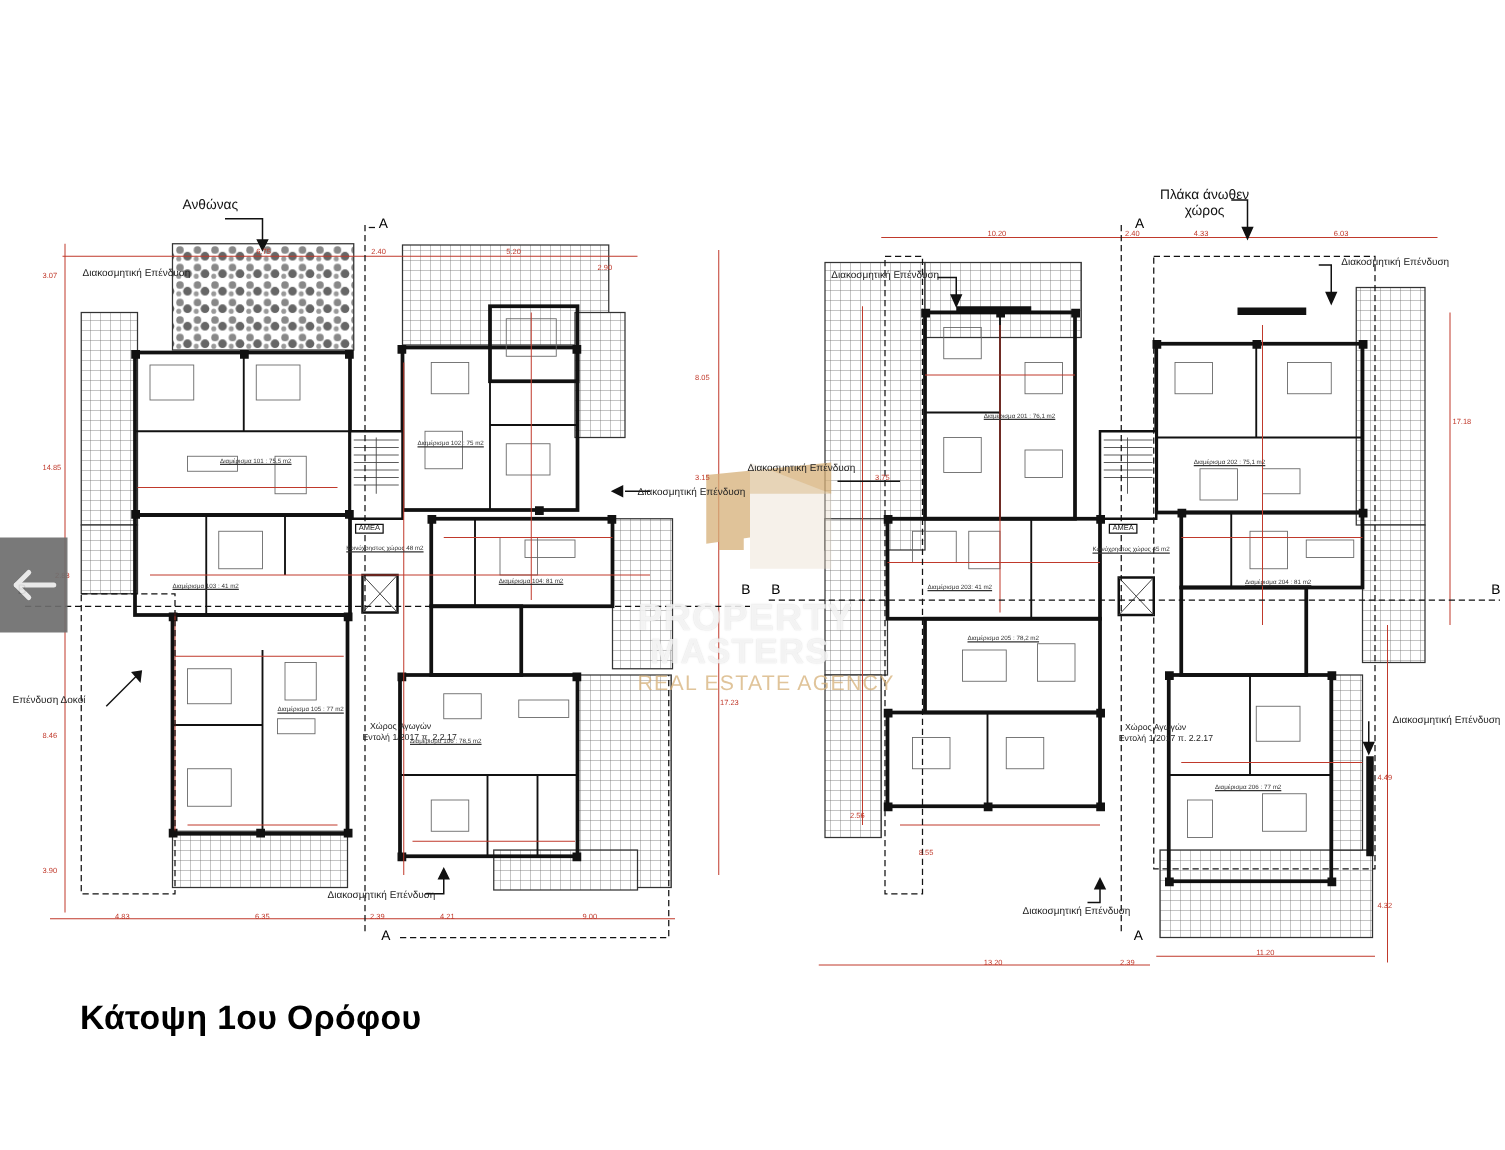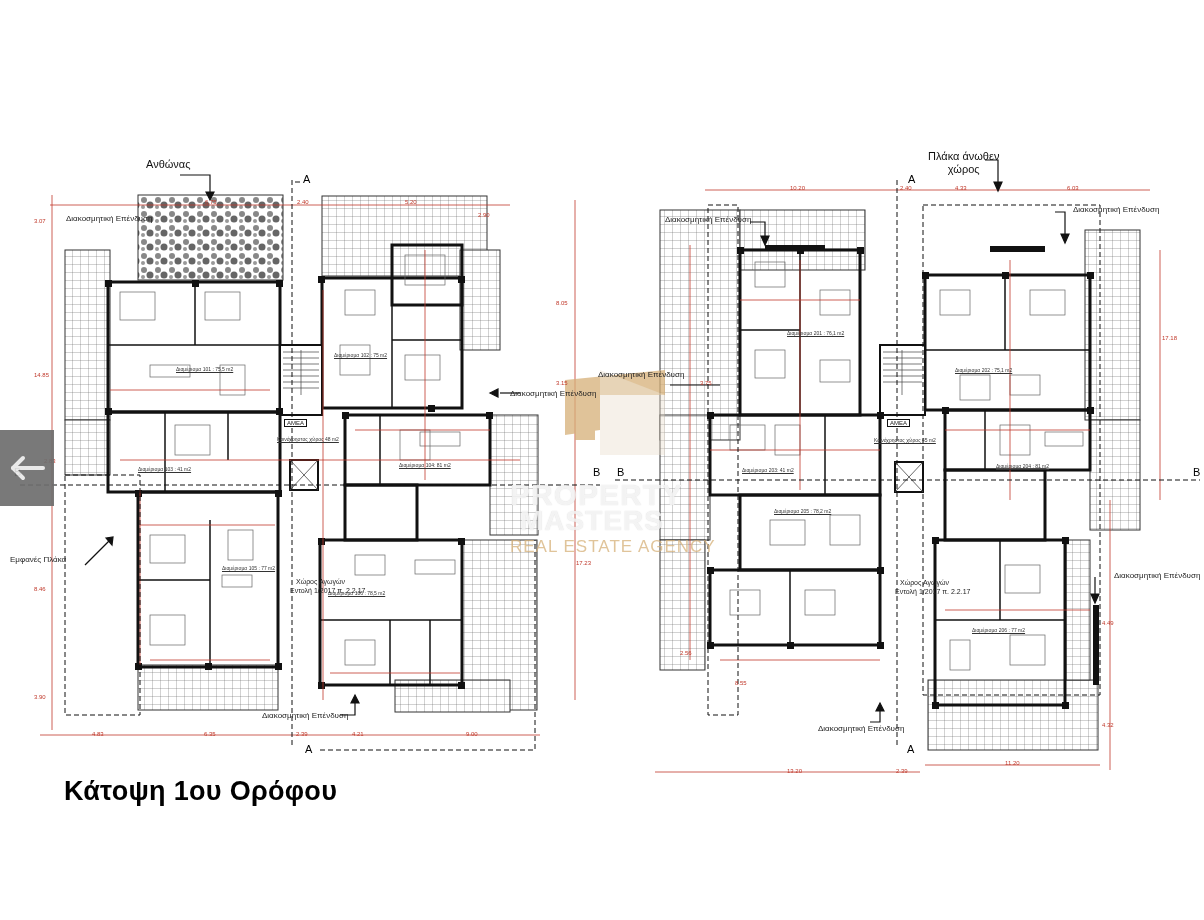--- a/index.html
+++ b/index.html
@@ -297,21 +297,21 @@
       <polygon points="565,380 665,370 665,395 600,395 600,430 565,435" fill="#d6b078"></polygon>
       <polygon points="600,370 665,395 665,455 600,455" fill="#e8dcc8" opacity="0.5"></polygon>
       <rect x="575" y="395" width="20" height="45" fill="#d6b078"></rect>
     </g>
   </svg>
 
   <div class="lbl-note" style="left:146px;top:158px;">Ανθώνας</div>
   <div class="lbl" style="left:66px;top:214px;">Διακοσμητική Επένδυση</div>
   <div class="lbl" style="left:510px;top:389px;">Διακοσμητική Επένδυση</div>
   <div class="lbl" style="left:262px;top:711px;">Διακοσμητική Επένδυση</div>
-  <div class="lbl" style="left:10px;top:555px;">Εμφανές Πλάκα</div>
+  <div class="lbl" style="left:10px;top:555px;">Επένδυση Δοκοί</div>
   <div class="lbl" style="left:296px;top:578px;font-size:7px;">Χώρος Αγωγών</div>
   <div class="lbl" style="left:290px;top:587px;font-size:7px;">Εντολή 1/2017 π. 2.2.17</div>
   <div class="lbl" style="left:284px;top:419px;font-size:6px;border:1px solid #111;padding:0 2px;background:#fff;">ΑΜΕΑ</div>
   <div class="area" style="left:277px;top:436px;">Κοινόχρηστος χώρος 48 m2</div>
 
   <div class="area" style="left:176px;top:366px;">Διαμέρισμα 101 : 75,5 m2</div>
   <div class="area" style="left:334px;top:352px;">Διαμέρισμα 102 : 75 m2</div>
   <div class="area" style="left:138px;top:466px;">Διαμέρισμα 103 : 41 m2</div>
   <div class="area" style="left:399px;top:462px;">Διαμέρισμα 104: 81 m2</div>
   <div class="area" style="left:222px;top:565px;">Διαμέρισμα 105 : 77 m2</div>
@@ -377,21 +377,21 @@
   <div class="lbl" style="left:700px;top:380px;font-size:6px;color:#c0392b;">3.75</div>
   <div class="lbl" style="left:680px;top:650px;font-size:6px;color:#c0392b;">2.56</div>
   <div class="lbl" style="left:1162px;top:335px;font-size:6px;color:#c0392b;">17.18</div>
   <div class="lbl" style="left:1102px;top:620px;font-size:6px;color:#c0392b;">4.49</div>
   <div class="lbl" style="left:1102px;top:722px;font-size:6px;color:#c0392b;">4.32</div>
 
   <div class="wm-text" style="left:520px;top:505px;font-size:28px;">MASTERS</div>
   <div class="wm-text" style="left:510px;top:478px;font-size:30px;">PROPERTY</div>
   <div class="wm-sub" style="left:510px;top:537px;">REAL ESTATE AGENCY</div>
 
-  <div class="title" style="left:64px;top:776px;">Κάτοψη 1ου Ορόφου</div>
+  <div class="title" style="left:64px;top:799px;">Κάτοψη 1ου Ορόφου</div>
 
   <div class="back-btn">
     <svg width="40" height="30" viewBox="0 0 40 30">
       <line x1="6" y1="15" x2="36" y2="15" stroke="#e8e8e8" stroke-width="4" stroke-linecap="round"></line>
       <polyline points="16,5 6,15 16,25" fill="none" stroke="#e8e8e8" stroke-width="4" stroke-linecap="round" stroke-linejoin="round"></polyline>
     </svg>
   </div>
 </div>
 
 </body></html>

